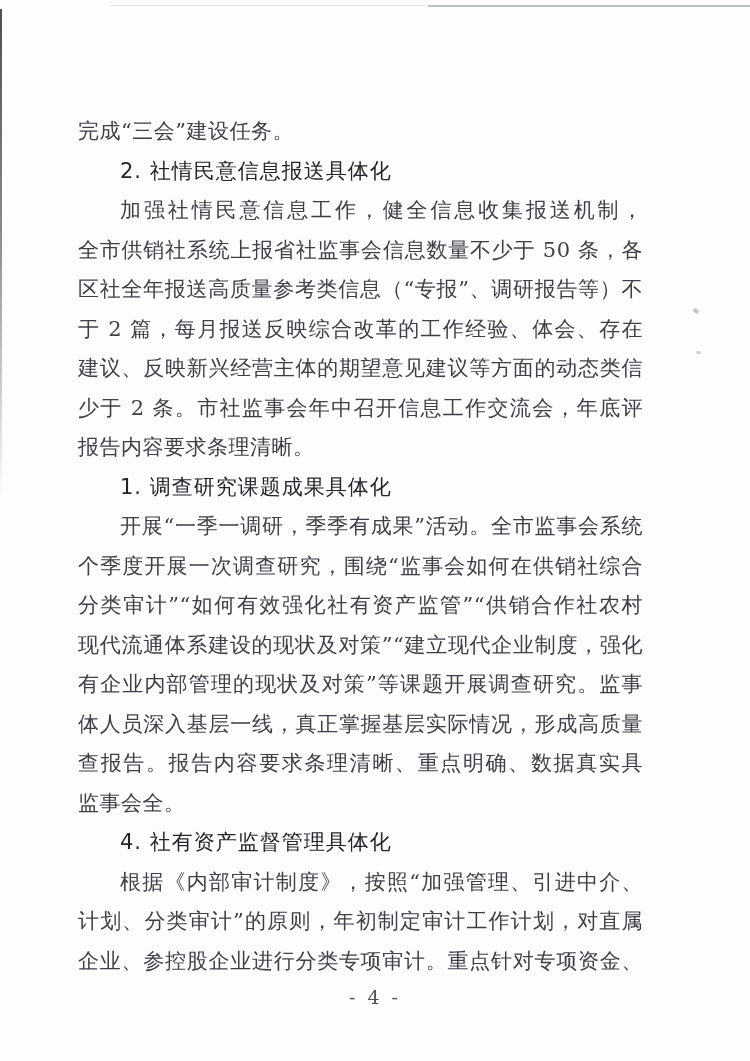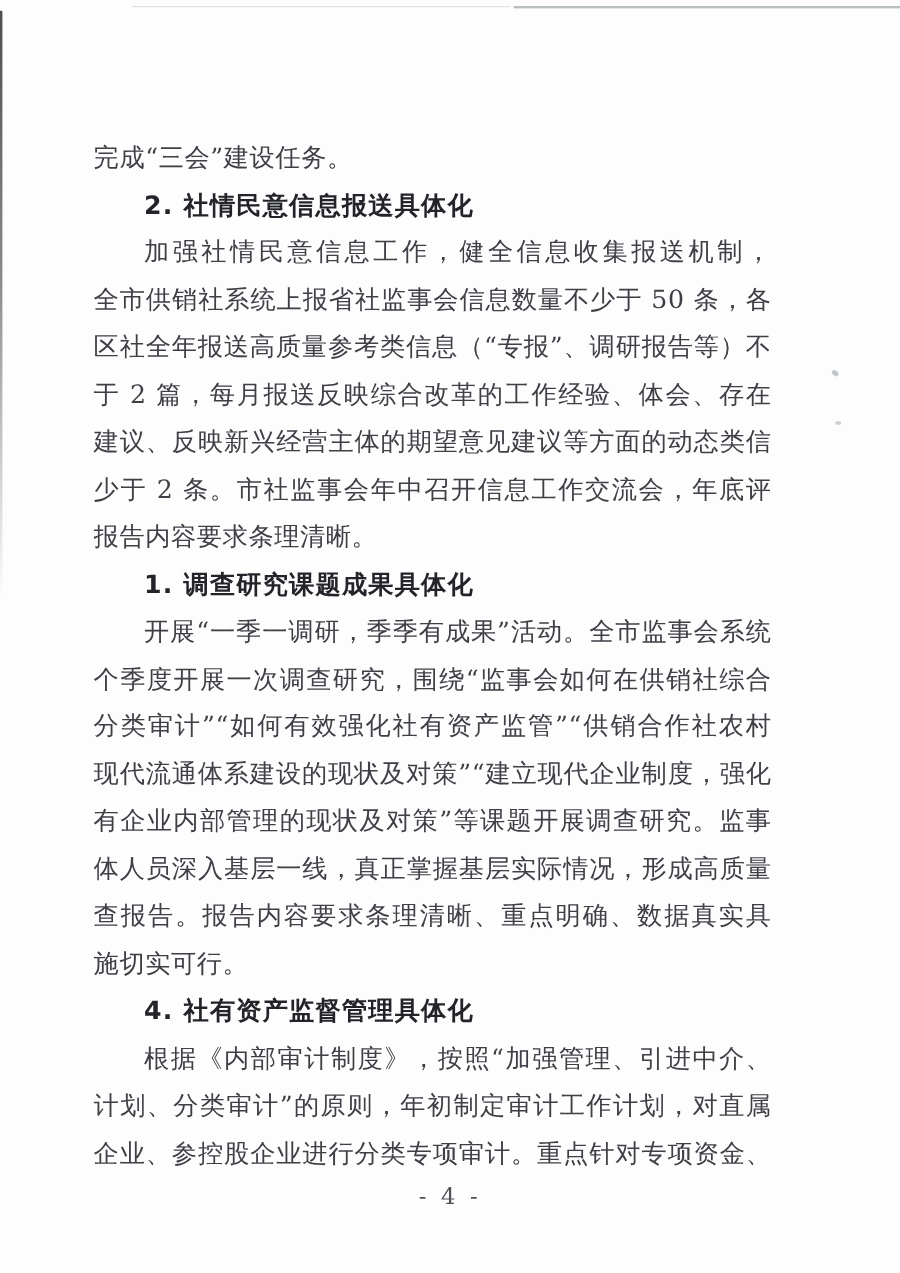--- a/index.html
+++ b/index.html
@@ -34,21 +34,21 @@
   .line.justify {
     white-space: normal;
     text-align: justify;
     text-align-last: justify;
   }
   .line.indent {
     text-indent: 42px;
   }
   .line.heading {
     font-family: "DejaVu Sans", "Liberation Sans", sans-serif;
-    font-weight: 700;
+    font-weight: 400;
     color: var(--heading-ink, #232429);
     padding-left: 42px;
     text-indent: 0;
     letter-spacing: 1px;
   }
   .page-number {
     position: absolute;
     left: 0;
     top: 986px;
     width: 750px;
@@ -107,21 +107,21 @@
       <div class="line justify">少于 2 条。市社监事会年中召开信息工作交流会，年底评选一批</div>
       <div class="line">报告内容要求条理清晰。</div>
       <div class="line heading">1. 调查研究课题成果具体化</div>
       <div class="line indent justify">开展“一季一调研，季季有成果”活动。全市监事会系统每</div>
       <div class="line justify">个季度开展一次调查研究，围绕“监事会如何在供销社综合改革</div>
       <div class="line justify">分类审计”“如何有效强化社有资产监管”“供销合作社农村</div>
       <div class="line justify">现代流通体系建设的现状及对策”“建立现代企业制度，强化社</div>
       <div class="line justify">有企业内部管理的现状及对策”等课题开展调查研究。监事会全</div>
       <div class="line justify">体人员深入基层一线，真正掌握基层实际情况，形成高质量的调</div>
       <div class="line justify">查报告。报告内容要求条理清晰、重点明确、数据真实具体、措</div>
-      <div class="line">施切实可行。</div>
+      <div class="line">监事会全。</div>
       <div class="line heading">4. 社有资产监督管理具体化</div>
       <div class="line indent justify">根据《内部审计制度》，按照“加强管理、引进中介、制定</div>
       <div class="line justify">计划、分类审计”的原则，年初制定审计工作计划，对直属独资</div>
       <div class="line justify">企业、参控股企业进行分类专项审计。重点针对专项资金、扶贫</div>
     </div>
 
   <div class="page-number">- 4 -</div>
 
 </div>
 

